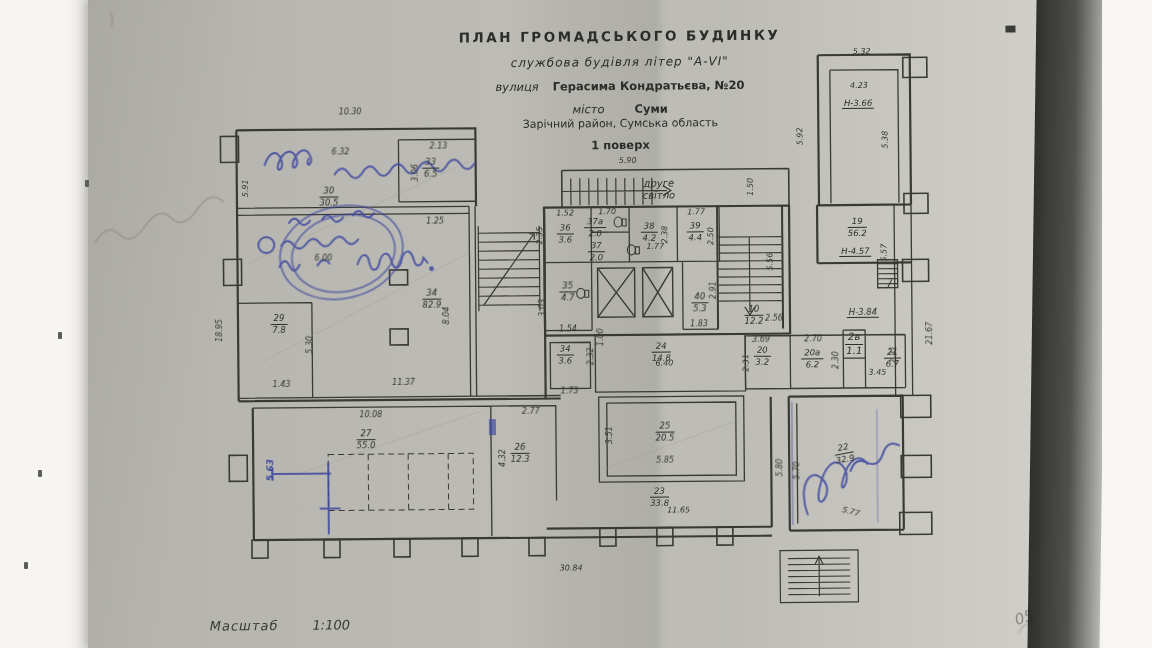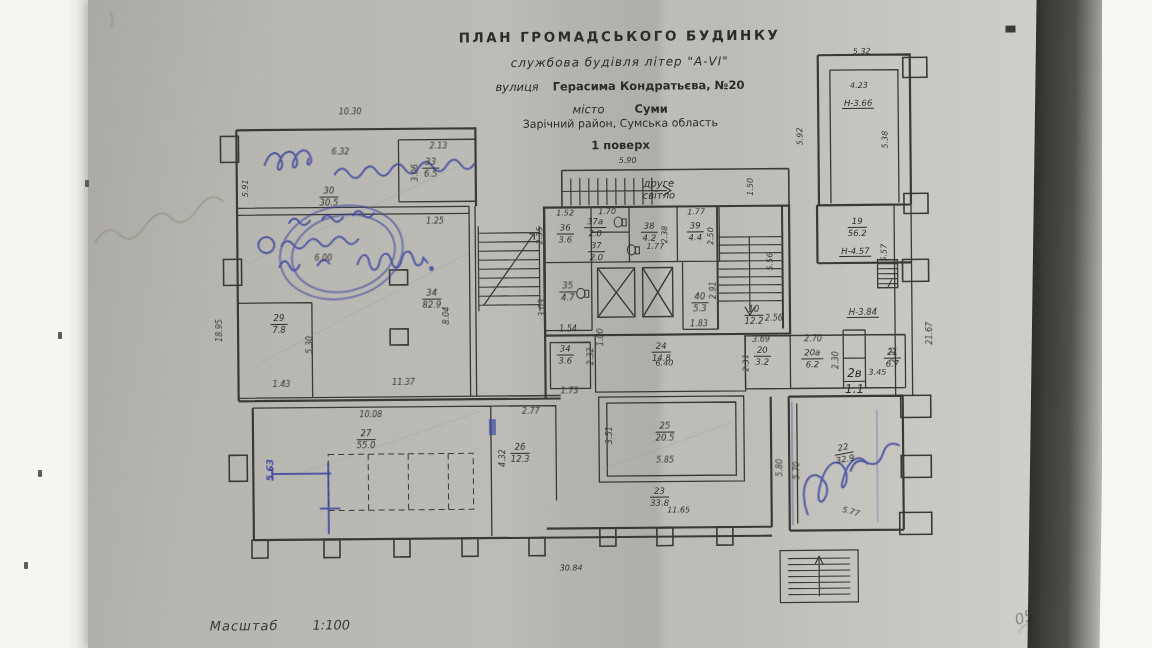--- a/index.html
+++ b/index.html
@@ -31,21 +31,21 @@
   .gap1{display:inline-block;width:14px;}
   .gap2{display:inline-block;width:30px;}
   .dim{position:absolute;font-size:8px;font-style:italic;color:#34342f;white-space:nowrap;
     transform:translate(-50%,-50%);line-height:1;}
   .dim.v{transform:translate(-50%,-50%) rotate(-90deg);}
   .dim.blue{color:#3d47a0;font-weight:bold;font-size:9px;}
   .room{position:absolute;transform:translateX(-50%);text-align:center;color:#2d2d29;
     font-style:italic;font-size:8.5px;line-height:1.25;white-space:nowrap;}
   .room .num{display:block;border-bottom:1px solid #2d2d29;padding:0 3px;}
   .room .ar{display:block;}
-  .room.tiny{font-size:12px;margin-top:35px;}
+  .room.tiny{font-size:10px;}
   .hgt{position:absolute;transform:translateX(-50%);font-size:8.5px;font-style:italic;color:#2d2d29;
     border-bottom:1px solid #2d2d29;padding:0 2px;white-space:nowrap;}
   .note2l{position:absolute;transform:translateX(-50%);font-size:10px;font-style:italic;color:#2d2d29;
     text-align:center;line-height:1.15;white-space:nowrap;}
   .scaleline{position:absolute;left:207px;top:615px;font-size:13px;font-style:italic;color:#3a3a35;letter-spacing:1px;}
   .scaleline .sv{margin-left:34px;letter-spacing:0;}
   .corner05{position:absolute;left:1012px;top:612px;font-size:15px;font-style:italic;
     color:rgba(88,86,78,.6);transform:rotate(-18deg);}
   .speck{position:absolute;background:#5c5c58;border-radius:1px;}
 </style>

